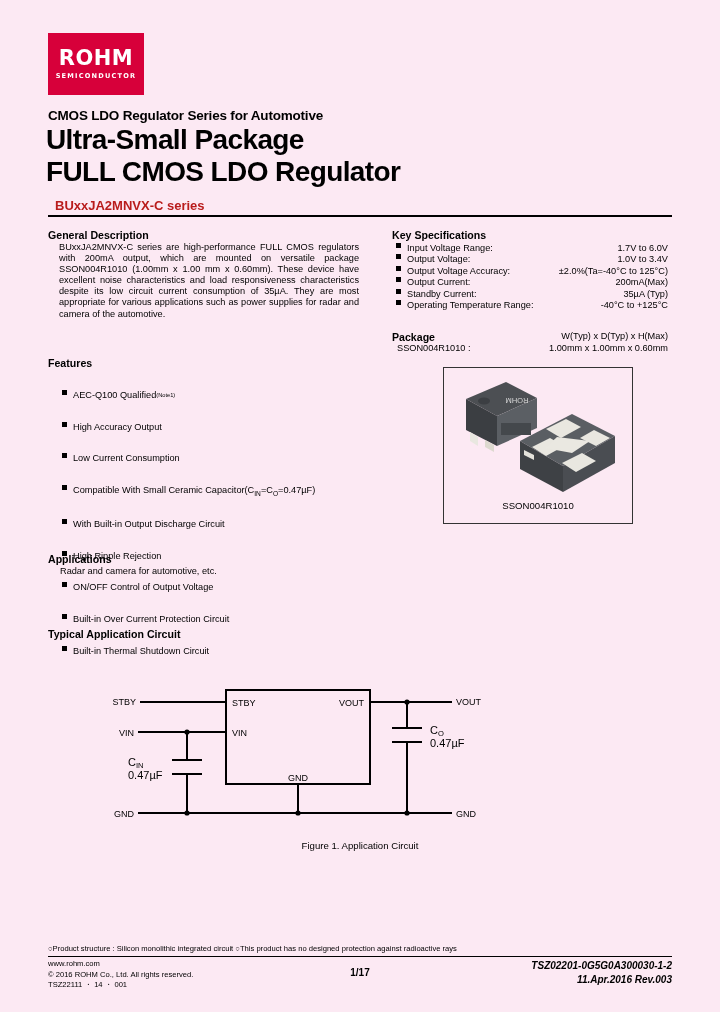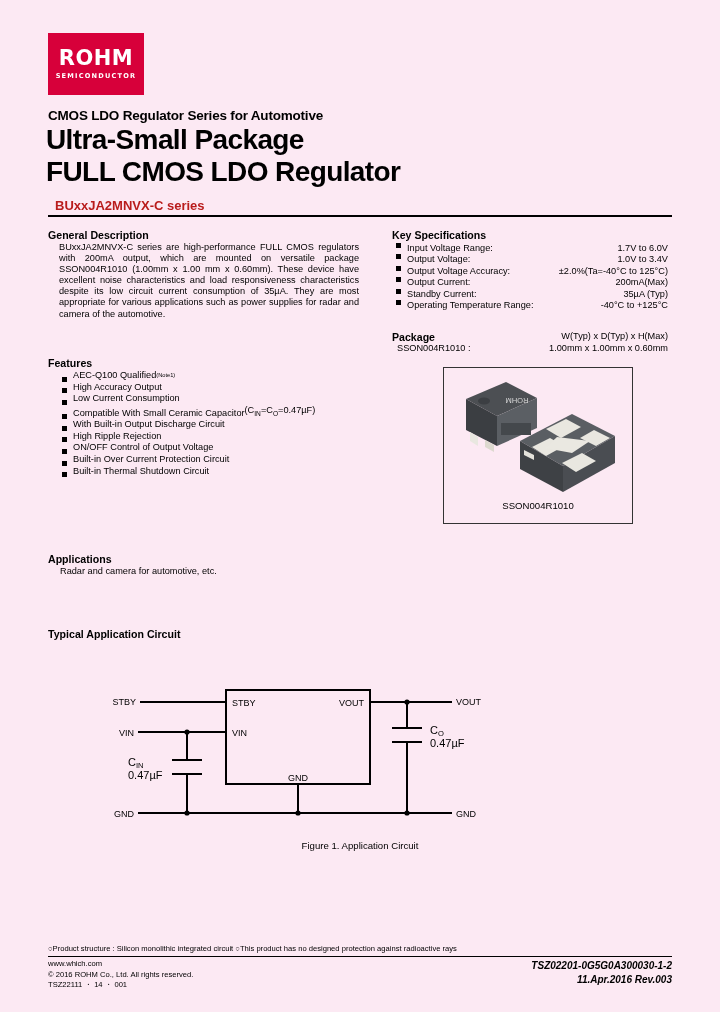--- a/index.html
+++ b/index.html
@@ -192,25 +192,26 @@
 
   
   .feat-list {
     position: absolute;
     left: 62px;
     top: 370px;
     width: 310px;
   }
   .feat-row {
     display: flex;
-    align-items: flex-end;
+    align-items: flex-start;
     font-size: 9.2px;
     line-height: 11.6px;
     color: #000;
     white-space: nowrap;
+    margin-top: 20px;
   }
   .feat-note {
     font-size: 9.2px;
     line-height: 11.6px;
     padding-left: 11px;
   }
   sub { font-size: 0.72em; }
   sup { font-size: 0.62em; }
 
   
@@ -494,22 +495,23 @@
         <text x="330" y="67">0.47µF</text>
       </g>
     </svg>
   </div>
 
   <div class="fig-caption">Figure 1. Application Circuit</div>
 
   <div class="foot-note">○Product structure : Silicon monolithic integrated circuit    ○This product has no designed protection against radioactive rays</div>
   <div class="foot-rule"></div>
   <div class="foot-left">
-    <div>www.which.com</div>
+    <div>www.rohm.com</div>
     <div>© 2016 ROHM Co., Ltd. All rights reserved.</div>
     <div>TSZ22111 ・ 14 ・ 001</div>
   </div>
+  <div class="foot-page">1/17</div>
   <div class="foot-right">
     <div>TSZ02201-0G5G0A300030-1-2</div>
     <div>11.Apr.2016 Rev.003</div>
   </div>
 
 </div>
 
 </body></html>

